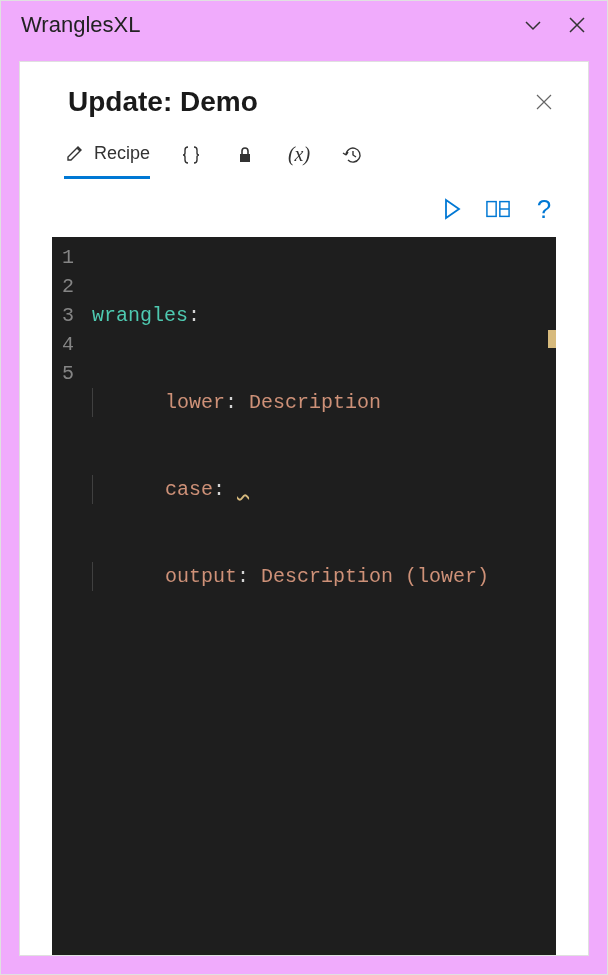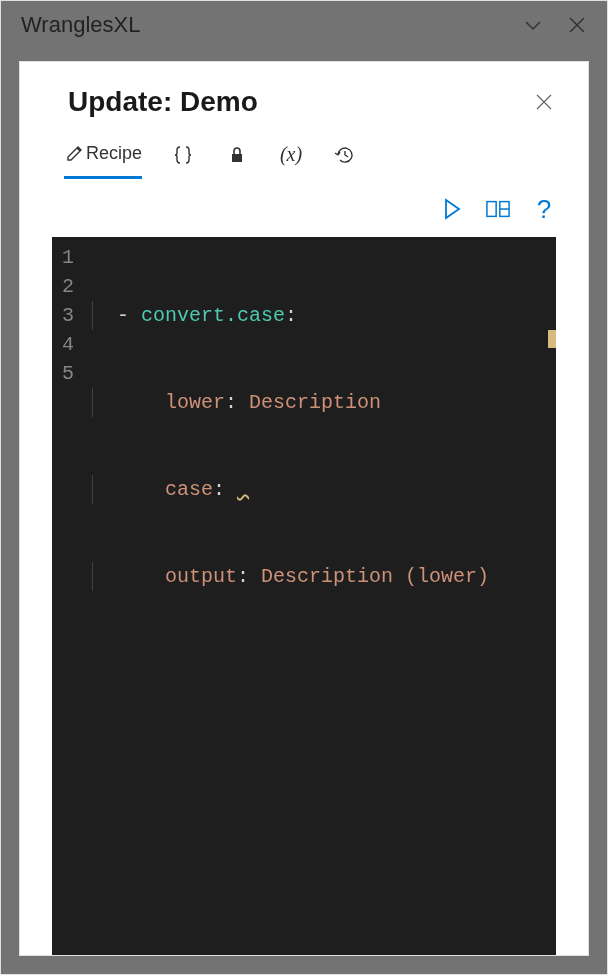--- a/index.html
+++ b/index.html
@@ -6,21 +6,21 @@
     body {
       font-family: 'Segoe UI', Tahoma, Geneva, Verdana, sans-serif;
       background: #f5f5f5;
       width: 608px;
       height: 975px;
       overflow: hidden;
     }
     .window {
       width: 100%;
       height: 100%;
-      background: #737373;
+      background: #f0abfc;
       border: 1px solid #e0e0e0;
     }
     .titlebar {
       display: flex;
       align-items: center;
       justify-content: space-between;
       padding: 8px 20px;
       height: 48px;
     }
     .titlebar-title {
@@ -73,20 +73,21 @@
     }
     .tabs {
       display: flex;
       gap: 28px;
       padding: 24px 44px 0 44px;
       align-items: center;
     }
     .tab {
       display: flex;
       align-items: center;
+      gap: 8px;
       padding-bottom: 12px;
       cursor: pointer;
       color: #333;
       font-size: 18px;
       border-bottom: 3px solid transparent;
     }
     .tab.active {
       border-bottom: 3px solid #0078d4;
       font-weight: 500;
     }
@@ -277,21 +278,21 @@
 
     <div class="editor">
       <div class="gutter">
         <div class="gutter-line">1</div>
         <div class="gutter-line">2</div>
         <div class="gutter-line">3</div>
         <div class="gutter-line">4</div>
         <div class="gutter-line">5</div>
       </div>
       <div class="code">
-        <div class="code-line"><span class="indent-guide"></span>  <span class="tok-dash">- </span><span class="tok-func">convert.case</span><span class="tok-colon">:</span></div>
+        <div class="code-line"><span class="tok-key">wrangles</span><span class="tok-colon">:</span></div>
         <div class="code-line"><span class="indent-guide"></span>      <span class="tok-prop">lower</span><span class="tok-colon">: </span><span class="tok-val">Description</span></div>
         <div class="code-line"><span class="indent-guide"></span>      <span class="tok-prop">case</span><span class="tok-colon">: </span><span class="squiggle" style="text-decoration:underline wavy #d7ba7d; color:transparent;">~</span></div>
         <div class="code-line"><span class="indent-guide"></span>      <span class="tok-prop">output</span><span class="tok-colon">: </span><span class="tok-val">Description (lower)</span></div>
       </div>
       <div class="marker-right"></div>
     </div>
 
   </div>
 </div>
 

